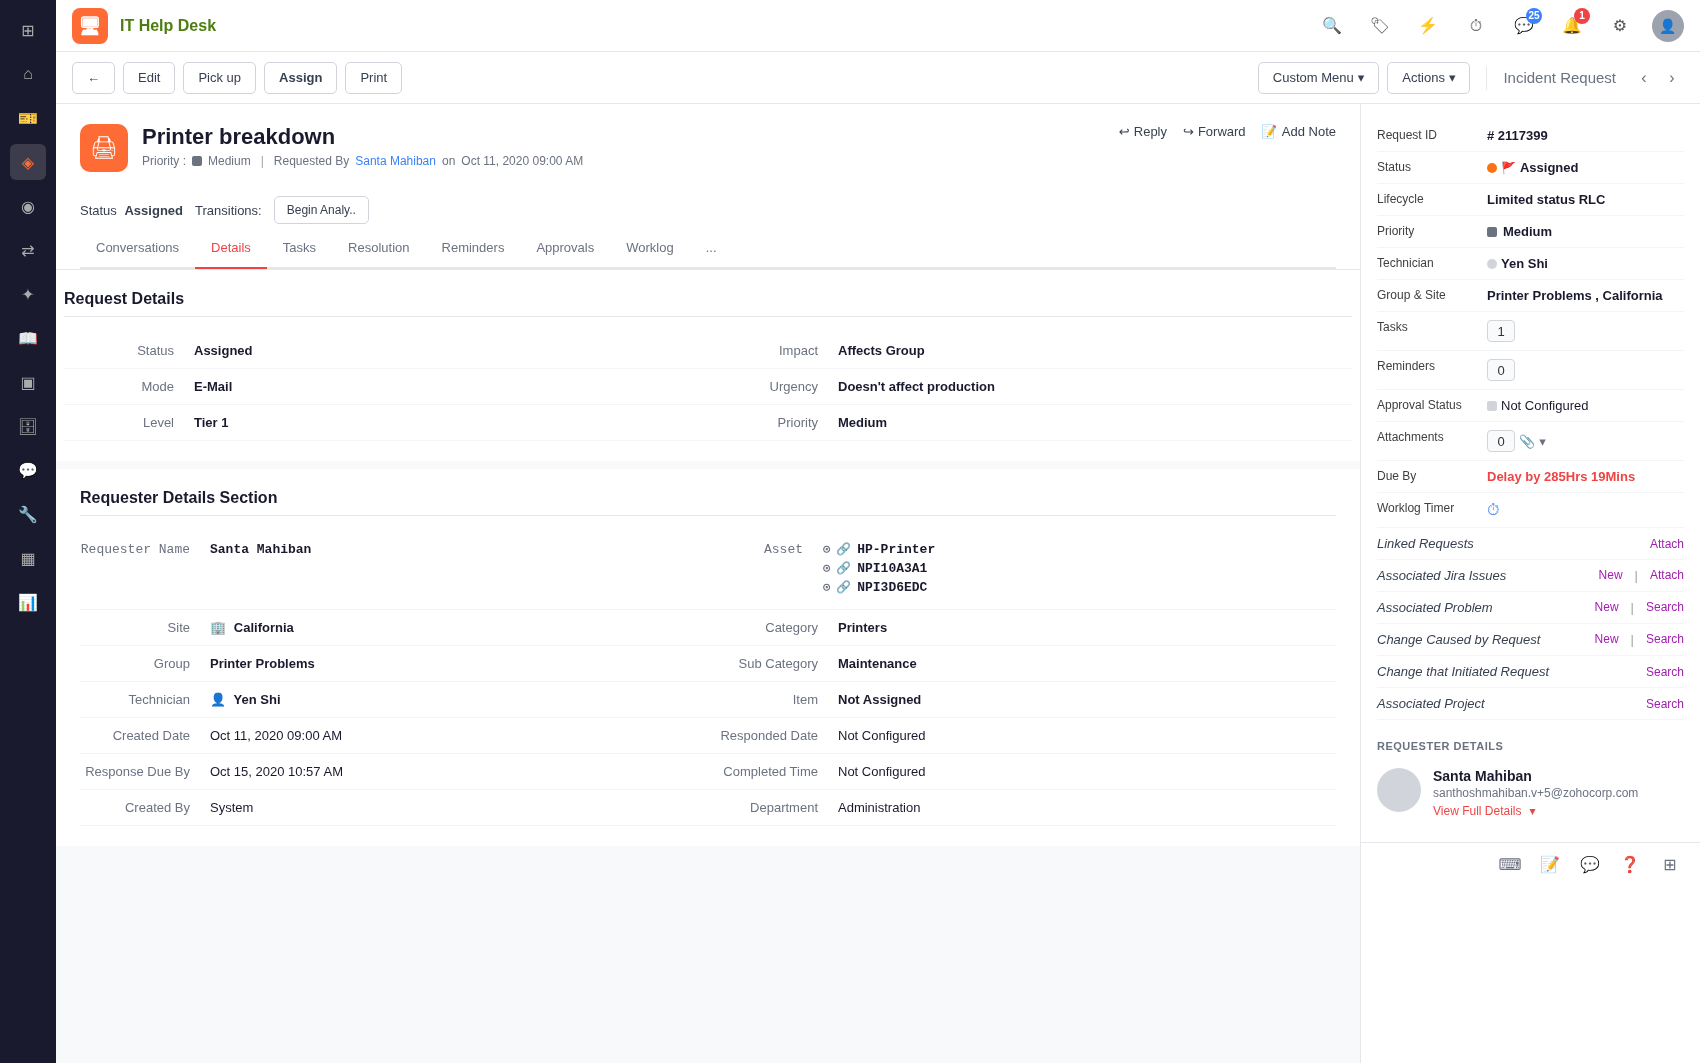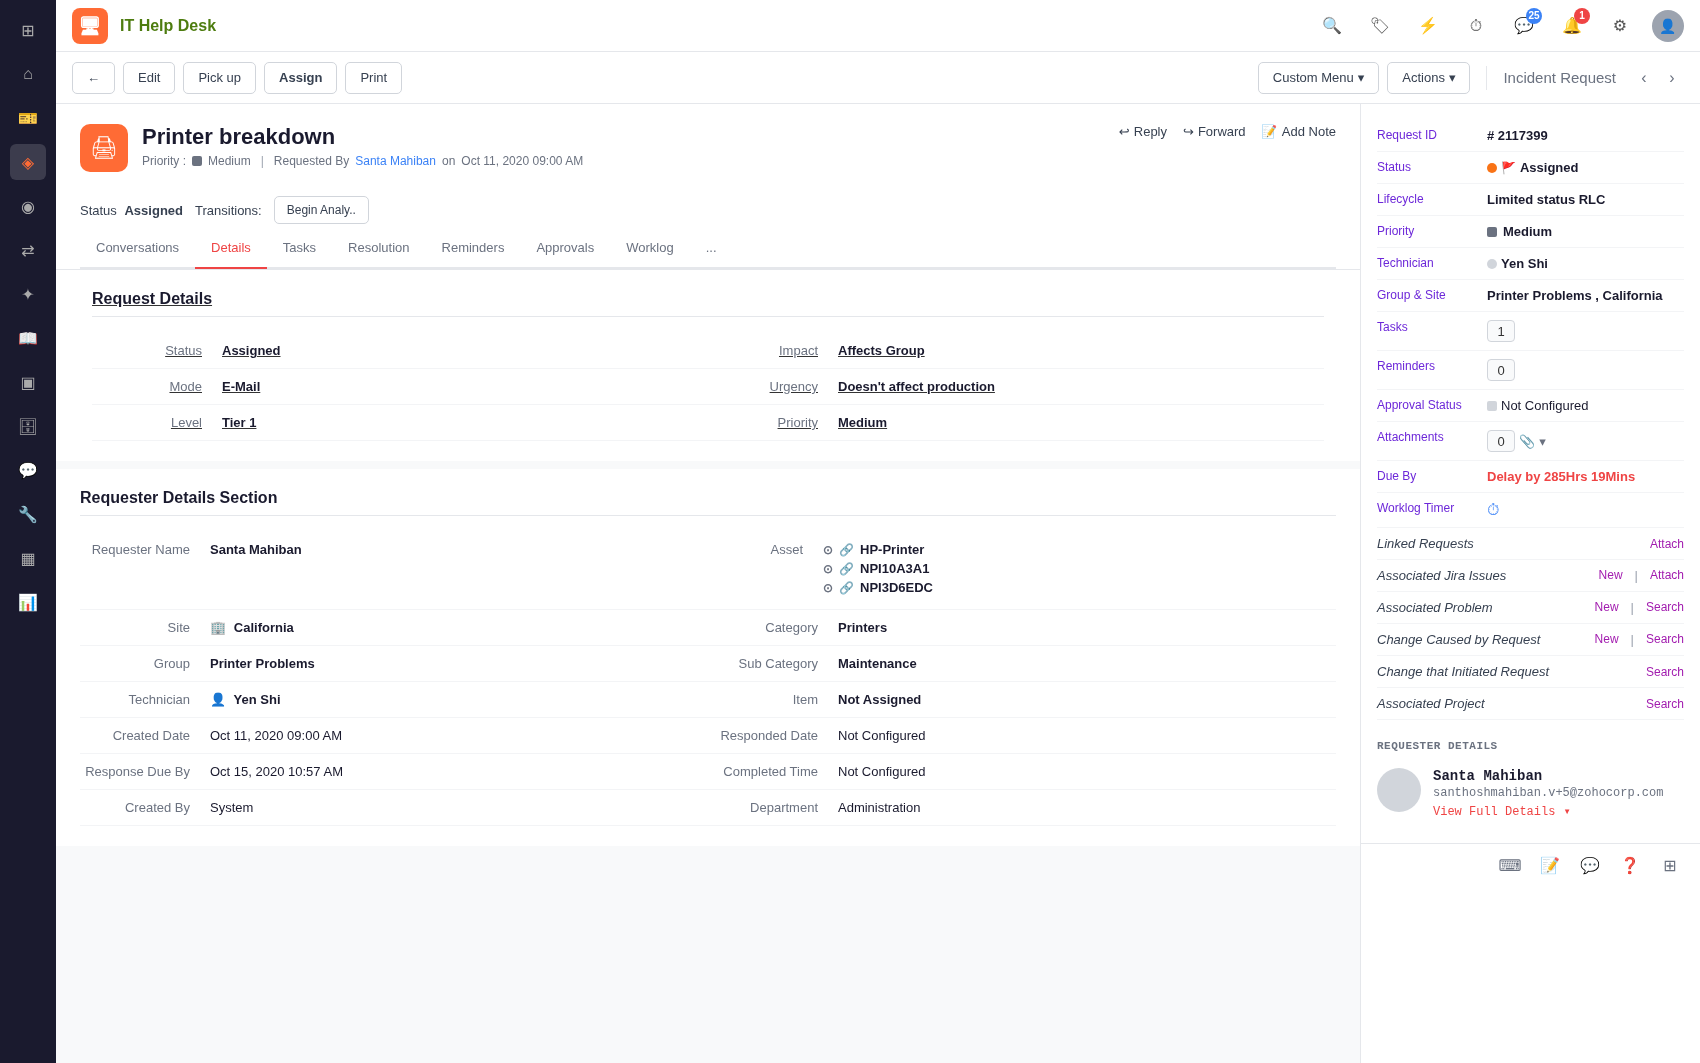--- a/index.html
+++ b/index.html
@@ -51,50 +51,50 @@
     .status-bar { display: flex; align-items: center; gap: 12px; padding: 12px 0 0; }
     .status-label { font-size: 13px; color: #374151; }
     .transition-btn { height: 28px; padding: 0 12px; border: 1px solid #d1d5db; border-radius: 5px; background: #fff; cursor: pointer; font-size: 12px; color: #374151; }
 
     
     .tabs { display: flex; border-bottom: 2px solid #e5e7eb; margin-top: 4px; }
     .tab { padding: 12px 16px; cursor: pointer; font-size: 13px; color: #6b7280; border-bottom: 2px solid transparent; margin-bottom: -2px; }
     .tab.active { color: #ef4444; border-bottom-color: #ef4444; font-weight: 500; }
 
     
-    .details-content { padding: 20px 36px; background: #fff; text-decoration: underline; }
+    .details-content { padding: 20px 8px; background: #fff; }
     .section-title { font-size: 16px; font-weight: 600; color: #1a1a2e; margin-bottom: 16px; padding-bottom: 8px; border-bottom: 1px solid #e5e7eb; }
     .details-grid { display: grid; grid-template-columns: 1fr 1fr; gap: 0; }
     .detail-row { display: flex; align-items: flex-start; padding: 10px 0; border-bottom: 1px solid #f3f4f6; }
     .detail-label { width: 130px; color: #6b7280; font-size: 13px; text-align: right; padding-right: 20px; flex-shrink: 0; }
     .detail-value { font-weight: 600; color: #1a1a2e; font-size: 13px; }
     .detail-value.normal { font-weight: 400; }
     .asset-item { display: flex; align-items: center; gap: 6px; font-weight: 600; color: #1a1a2e; margin-bottom: 4px; font-size: 13px; }
     .asset-icon { color: #6b7280; font-size: 12px; }
 
     
     .right-panel { width: 340px; background: #fff; border-left: 1px solid #e5e7eb; overflow-y: auto; flex-shrink: 0; }
     .right-panel-content { padding: 16px; }
     .right-field { display: flex; align-items: flex-start; padding: 8px 0; border-bottom: 1px solid #f3f4f6; }
-    .right-label { width: 110px; color: #6d28d9; font-size: 12px; flex-shrink: 0; }
+    .right-label { width: 110px; color: #404040; font-size: 12px; flex-shrink: 0; }
     .right-value { font-size: 13px; color: #1a1a2e; flex: 1; }
     .right-value.bold { font-weight: 600; }
     .status-indicator { display: flex; align-items: center; gap: 4px; }
     .status-dot { width: 10px; height: 10px; border-radius: 50%; background: #f97316; }
     .status-flag { color: #ef4444; font-size: 12px; }
     .count-box { width: 28px; height: 22px; border: 1px solid #d1d5db; border-radius: 4px; display: flex; align-items: center; justify-content: center; font-size: 13px; background: #f9fafb; }
     .attach-link { color: #ef4444; font-size: 12px; cursor: pointer; }
     .delay-text { color: #ef4444; font-size: 13px; font-weight: 600; }
     .timer-icon { color: #3b82f6; font-size: 16px; cursor: pointer; }
     .linked-row { display: flex; justify-content: space-between; align-items: center; padding: 8px 0; border-bottom: 1px solid #f3f4f6; }
     .linked-label { font-size: 13px; color: #374151; font-style: italic; }
     .linked-actions { display: flex; gap: 8px; }
     .linked-action { color: #a21caf; font-size: 12px; cursor: pointer; }
 
-    .requester-section { margin-top: 12px; font-family: Liberation Mono, monospace; }
+    .requester-section { margin-top: 12px; }
     .requester-header { font-size: 11px; font-weight: 600; color: #6b7280; text-transform: uppercase; letter-spacing: 0.5px; padding: 8px 0; }
     .requester-card { display: flex; align-items: flex-start; gap: 12px; padding: 8px 0; }
     .requester-avatar { width: 44px; height: 44px; border-radius: 50%; background: #d1d5db; flex-shrink: 0; }
     .requester-name { font-size: 14px; font-weight: 600; color: #1a1a2e; }
     .requester-email { font-size: 12px; color: #6b7280; margin-top: 2px; }
     .view-details-link { color: #ef4444; font-size: 12px; cursor: pointer; margin-top: 4px; display: inline-flex; align-items: center; gap: 8px; }
 
     
     .bottom-toolbar { height: 44px; background: #fff; border-top: 1px solid #e5e7eb; display: flex; align-items: center; justify-content: flex-end; padding: 0 16px; gap: 12px; }
     .bottom-icon { width: 28px; height: 28px; display: flex; align-items: center; justify-content: center; cursor: pointer; color: #6b7280; font-size: 16px; border-radius: 4px; }
@@ -255,21 +255,21 @@
               <span class="detail-label">Priority</span>
               <span class="detail-value">Medium</span>
             </div>
           </div>
         </div>
       </div>
 
       <div style="padding: 20px 24px; background: #fff; margin-top: 8px;">
         <div class="section-title">Requester Details Section</div>
 
-        <div class="detail-row" style="display:flex; align-items:flex-start; padding:10px 0; border-bottom:1px solid #f3f4f6;">
+        <div class="detail-row" style="display:flex; align-items:flex-start; padding:10px 0; border-bottom:1px solid #f3f4f6;font-family:Liberation Mono, monospace;">
           <span class="detail-label">Requester Name</span>
           <span class="detail-value" style="flex:1;">Santa Mahiban</span>
           <span class="detail-label" style="width:100px;">Asset</span>
           <div style="flex:1;">
             <div class="asset-item">
               <span class="asset-icon">⊙</span>
               <span class="asset-icon">🔗</span>
               <span>HP-Printer</span>
             </div>
             <div class="asset-item">

